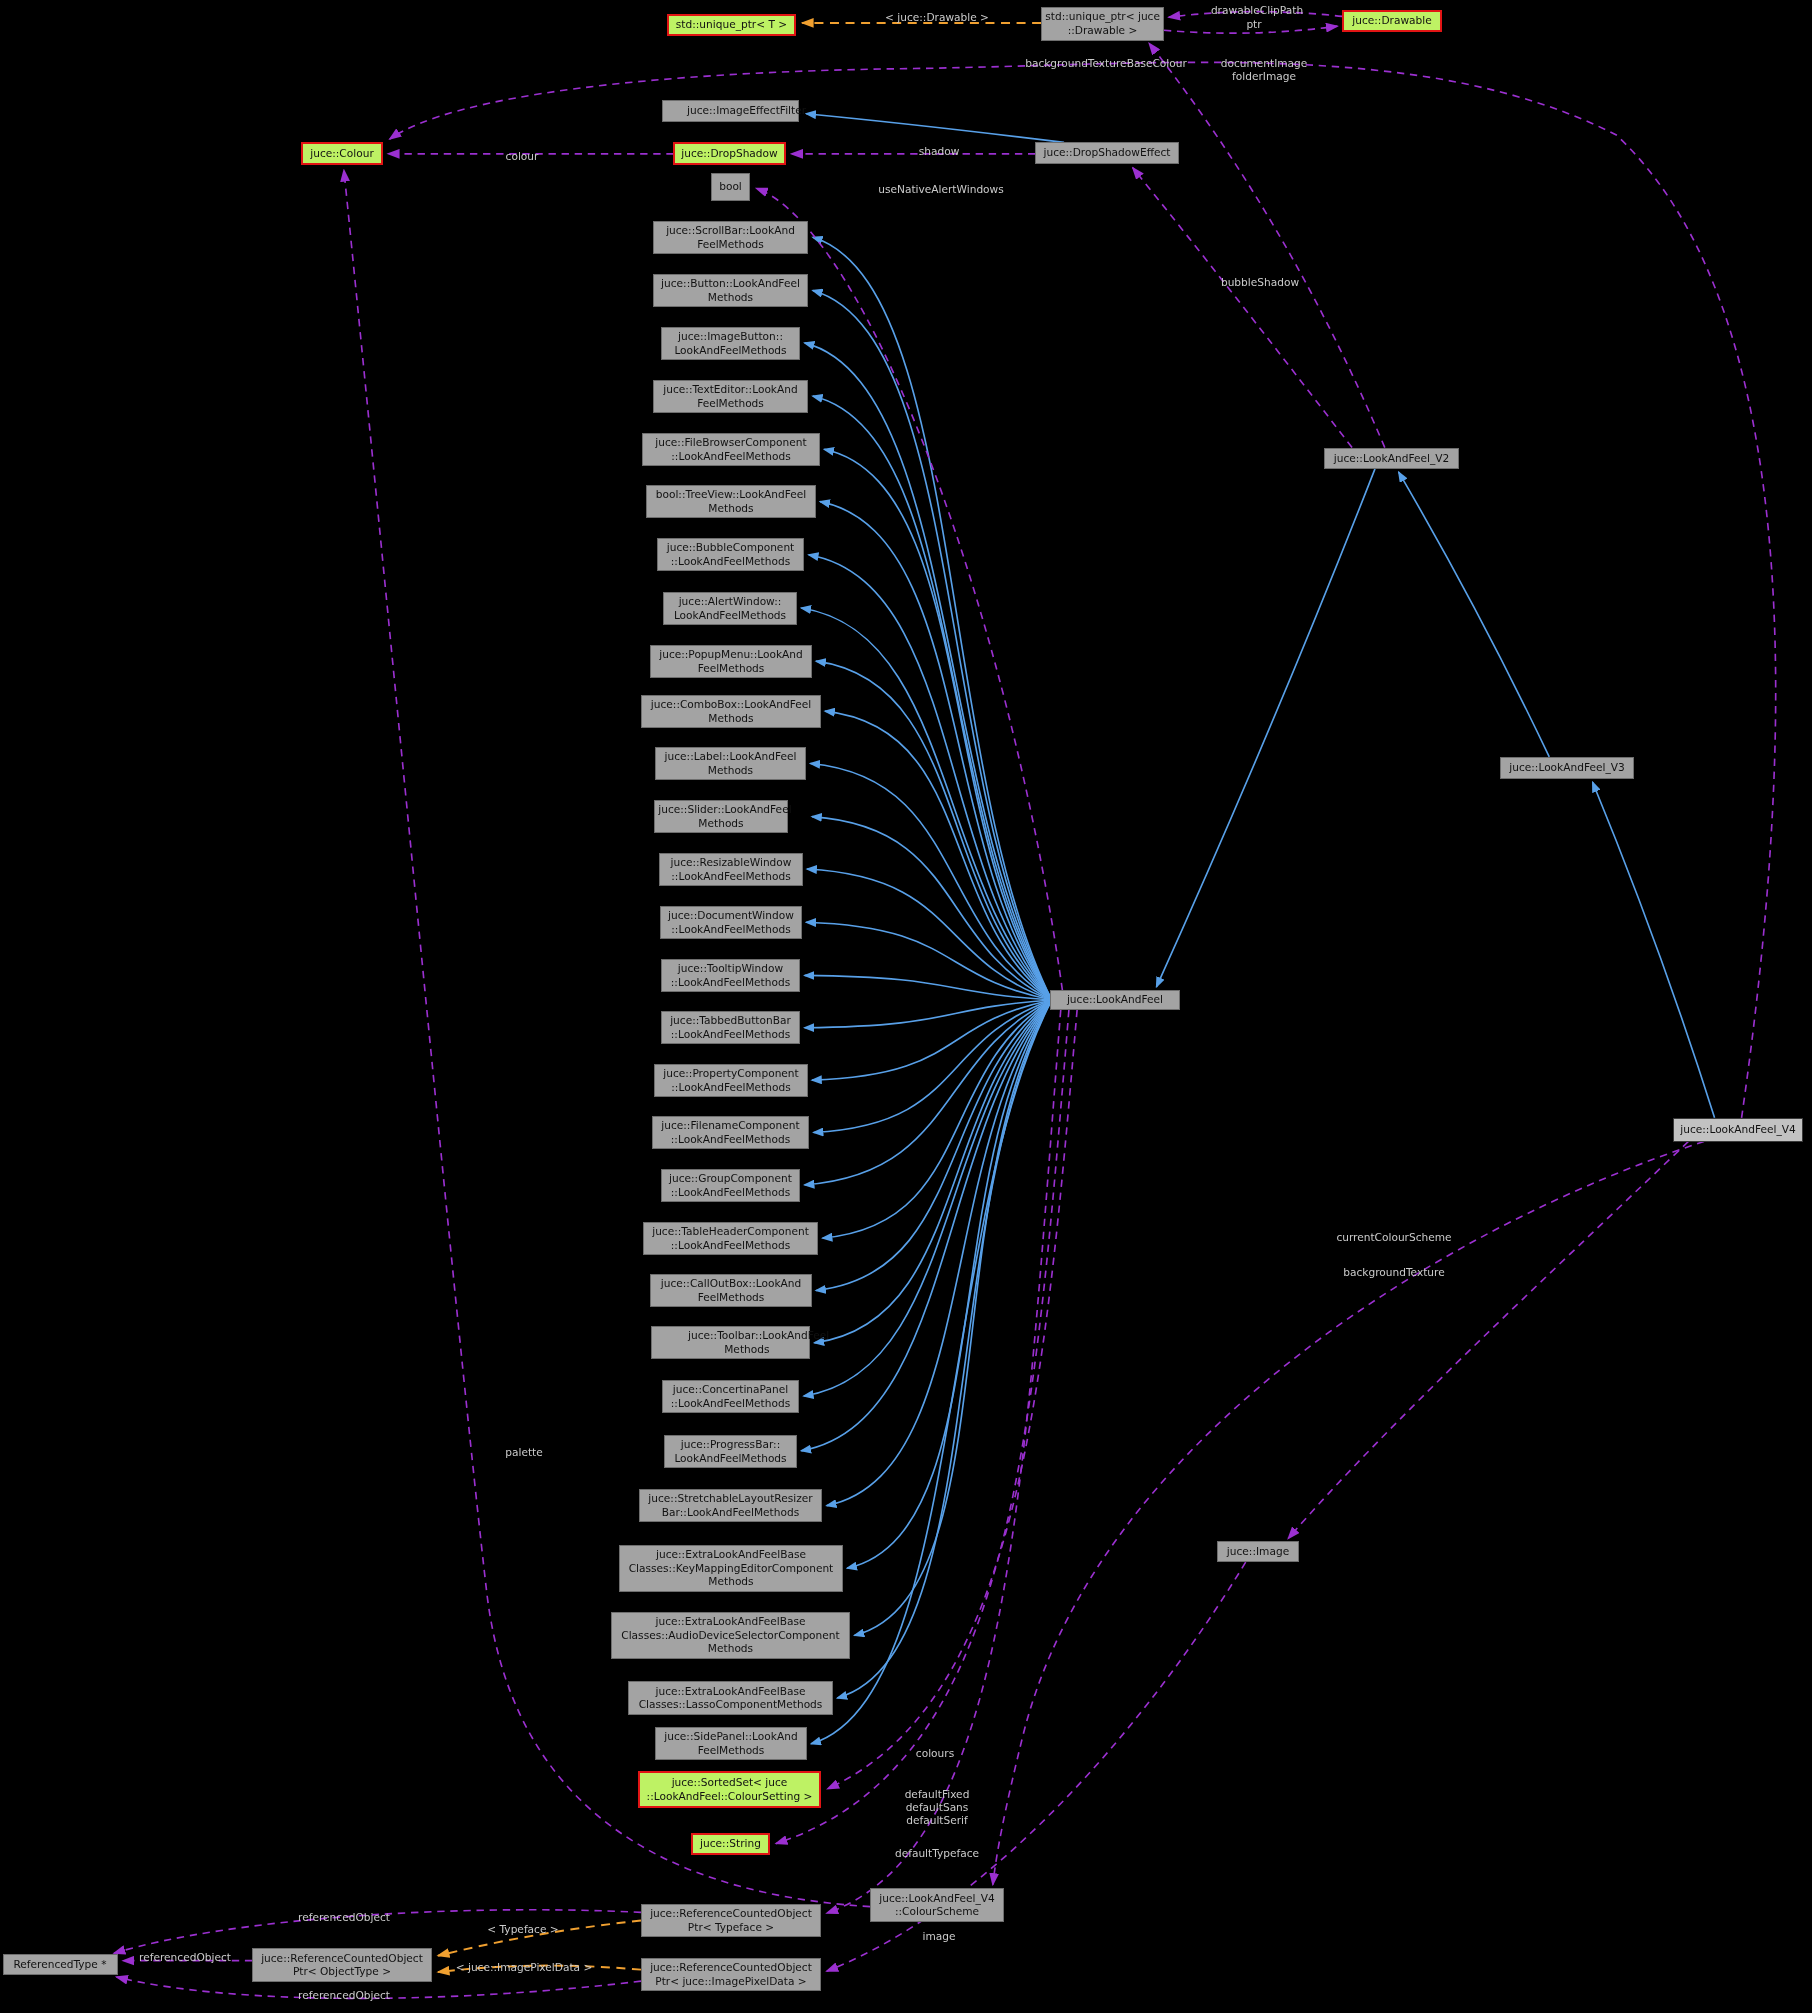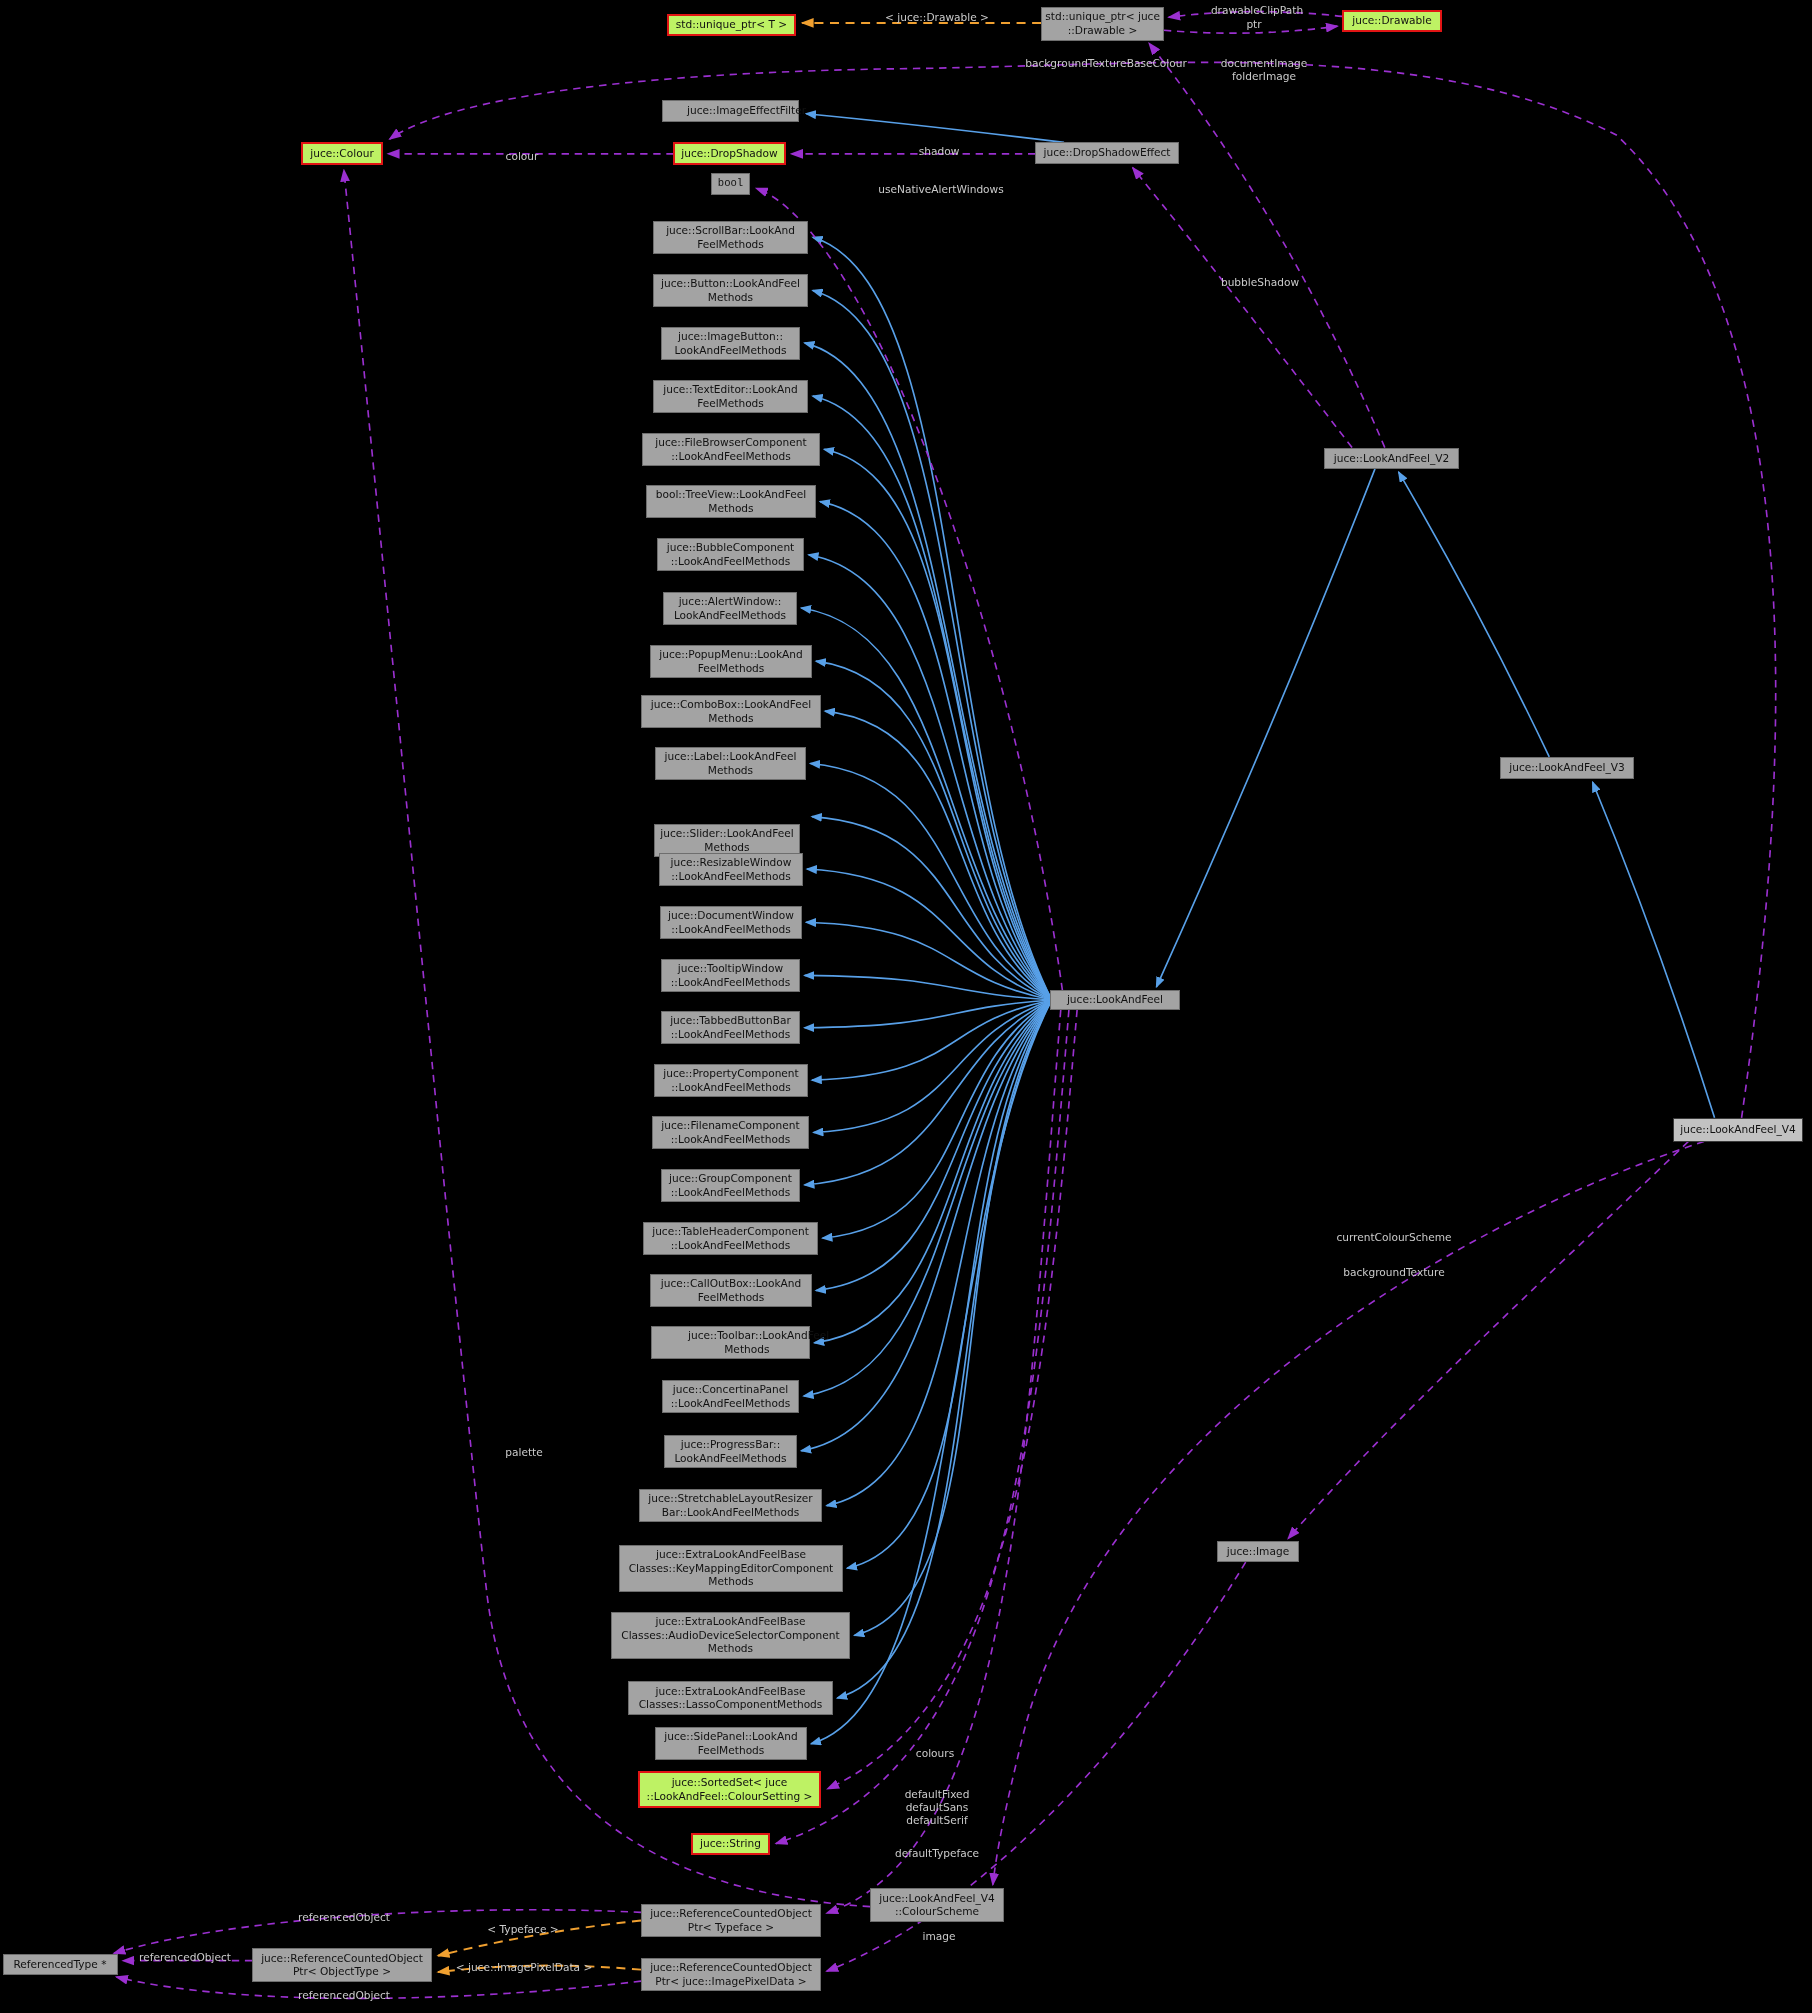--- a/index.html
+++ b/index.html
@@ -104,21 +104,21 @@
     </div>
     <div class="node red" style="left: 301px; top: 142px; width: 82px; height: 23px;">
       <div>juce::Colour</div>
     </div>
     <div class="node red" style="left: 673px; top: 142px; width: 113px; height: 23px;">
       <div>juce::DropShadow</div>
     </div>
     <div class="node" style="left: 1035px; top: 142px; width: 144px; height: 22px;">
       <div>juce::DropShadowEffect</div>
     </div>
-    <div class="node" style="left: 711px; top: 173px; width: 39px; height: 22px; font-family: Liberation Mono, monospace;">
+    <div class="node" style="left: 711px; top: 173px; width: 39px; height: 28px;">
       <div>bool</div>
     </div>
     <div class="node" style="left: 653px; top: 221px; width: 155px; height: 33px;">
       <div>juce::ScrollBar::LookAnd</div>
       <div>FeelMethods</div>
     </div>
     <div class="node" style="left: 653px; top: 274px; width: 155px; height: 33px;">
       <div>juce::Button::LookAndFeel</div>
       <div>Methods</div>
     </div>
@@ -151,21 +151,21 @@
       <div>FeelMethods</div>
     </div>
     <div class="node" style="left: 641px; top: 695px; width: 180px; height: 33px;">
       <div>juce::ComboBox::LookAndFeel</div>
       <div>Methods</div>
     </div>
     <div class="node" style="left: 655px; top: 747px; width: 151px; height: 33px;">
       <div>juce::Label::LookAndFeel</div>
       <div>Methods</div>
     </div>
-    <div class="node" style="left: 654px; top: 800px; width: 146px; height: 33px; margin-top: 24px;">
+    <div class="node" style="left: 654px; top: 800px; width: 134px; height: 33px;">
       <div>juce::Slider::LookAndFeel</div>
       <div>Methods</div>
     </div>
     <div class="node" style="left: 659px; top: 853px; width: 144px; height: 33px;">
       <div>juce::ResizableWindow</div>
       <div>::LookAndFeelMethods</div>
     </div>
     <div class="node" style="left: 660px; top: 906px; width: 142px; height: 33px;">
       <div>juce::DocumentWindow</div>
       <div>::LookAndFeelMethods</div>

